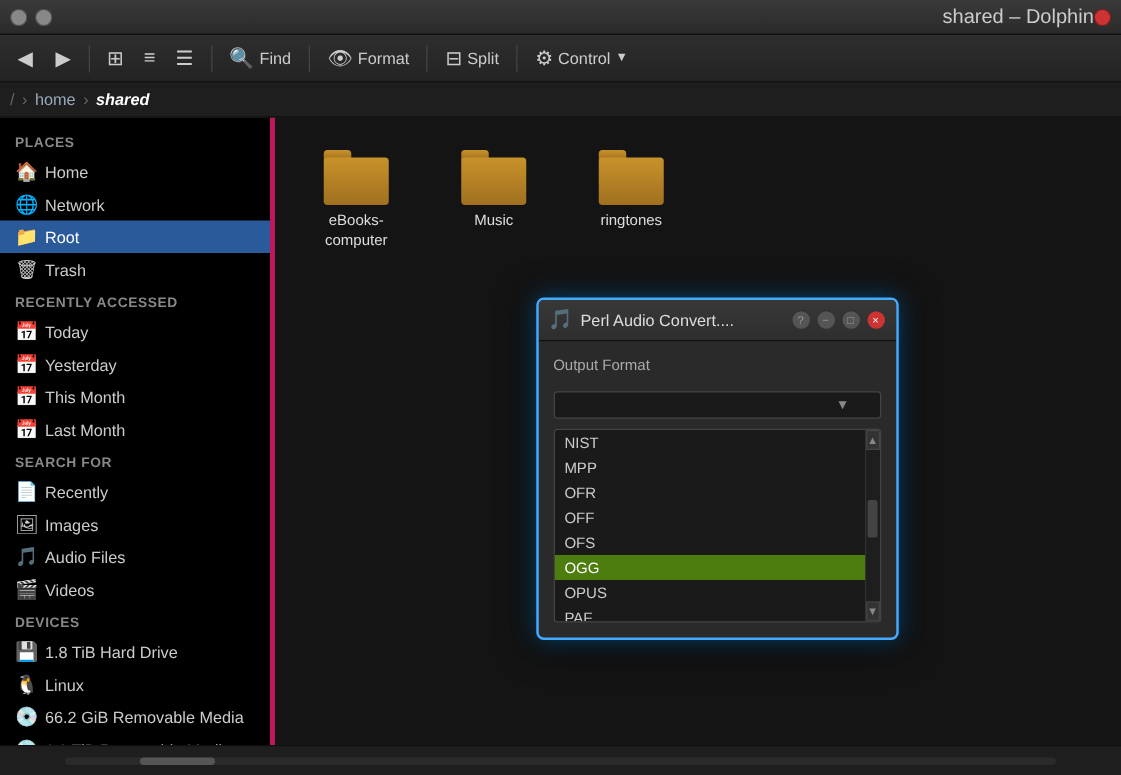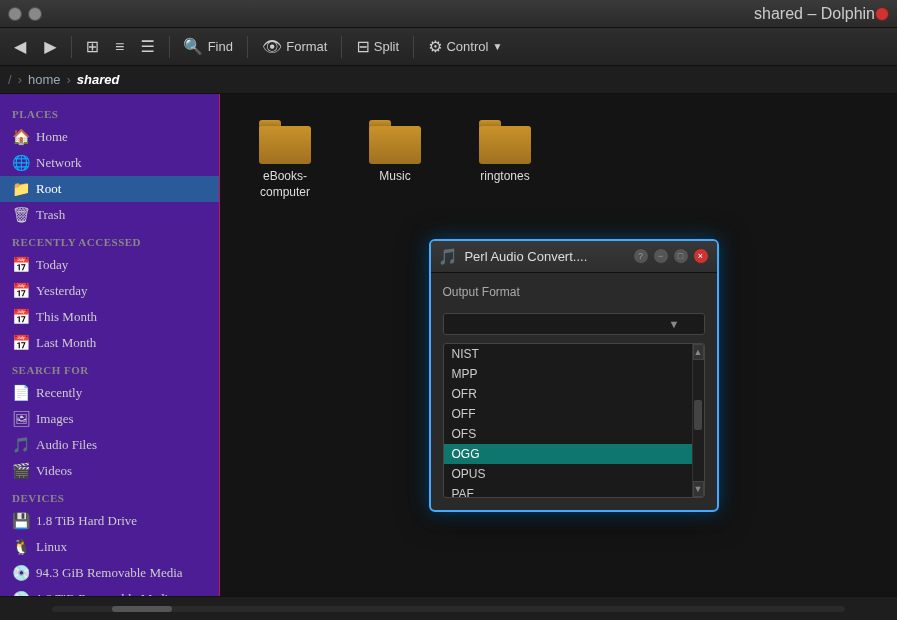--- a/index.html
+++ b/index.html
@@ -109,25 +109,24 @@
     .main-layout {
       display: flex;
       flex: 1;
       overflow: hidden;
     }
 
     
     .sidebar {
       width: 220px;
       min-width: 220px;
-      background: #4c1d95;
-      border-right: 1px solid #be185d;
+      background: #000000;
+      border-right: 4px solid #be185d;
       overflow-y: auto;
       padding: 6px 0;
-      font-family: Liberation Serif, serif;
     }
     .sidebar-section-header {
       font-size: 11px;
       color: #888;
       font-weight: bold;
       padding: 8px 12px 4px 12px;
       text-transform: uppercase;
       letter-spacing: 0.5px;
     }
     .sidebar-item {
@@ -330,21 +329,21 @@
     .listbox-items {
       flex: 1;
       overflow: hidden;
     }
     .listbox-item {
       padding: 3px 8px;
       font-size: 12px;
       color: #ccc;
       cursor: pointer;
     }
-    .listbox-item.selected { background: #0f766e; color: #fff; }
+    .listbox-item.selected { background: #4d7c0f; color: #fff; }
     .listbox-scrollbar {
       width: 12px;
       background: #222;
       border-left: 1px solid #333;
       display: flex;
       flex-direction: column;
     }
     .listbox-scroll-up, .listbox-scroll-down {
       height: 16px;
       background: #333;
@@ -502,21 +501,21 @@
     <div class="sidebar-item">
       <span class="sidebar-icon">💾</span>
       <span>1.8 TiB Hard Drive</span>
     </div>
     <div class="sidebar-item">
       <span class="sidebar-icon">🐧</span>
       <span>Linux</span>
     </div>
     <div class="sidebar-item">
       <span class="sidebar-icon">💿</span>
-      <span>94.3 GiB Removable Media</span>
+      <span>66.2 GiB Removable Media</span>
     </div>
     <div class="sidebar-item">
       <span class="sidebar-icon">💿</span>
       <span>1.8 TiB Removable Media</span>
     </div>
   </div>
 
   <div class="content-area">
     <div class="files-view">
 

